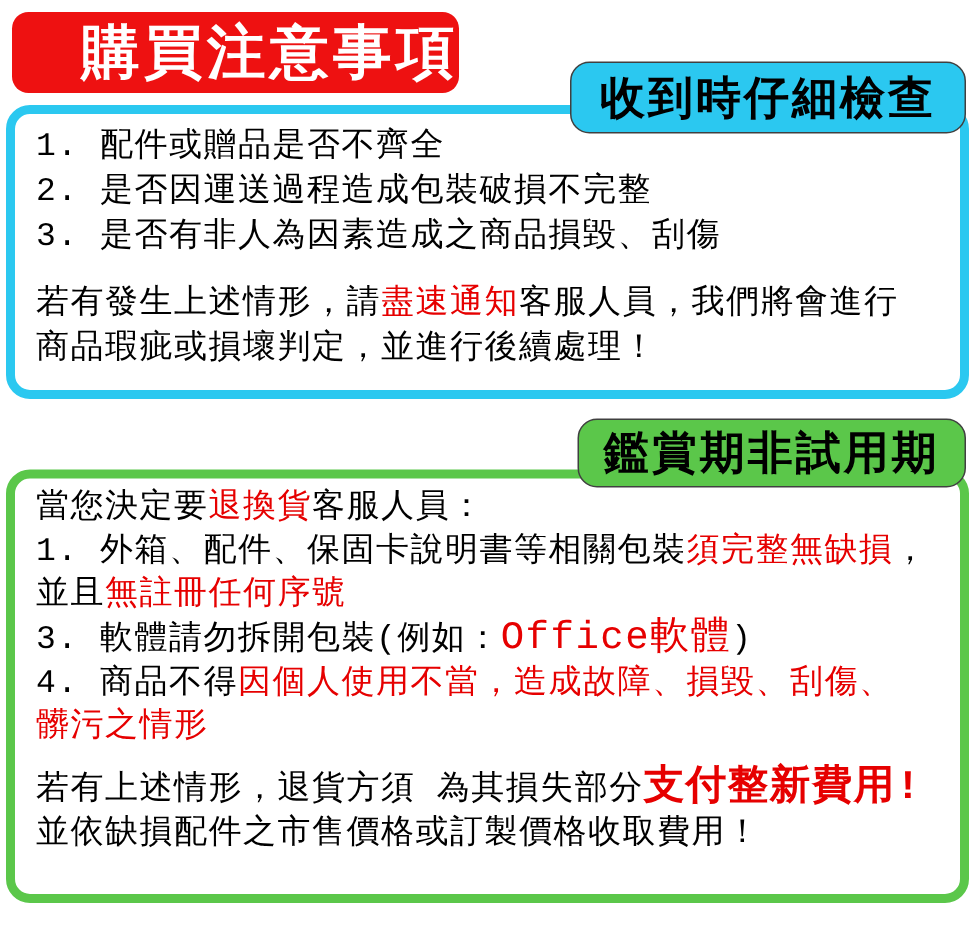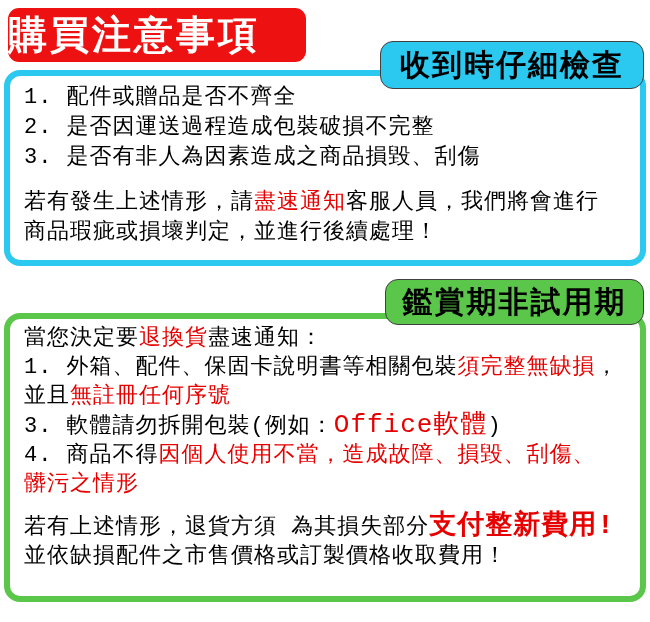--- a/index.html
+++ b/index.html
@@ -21,21 +21,21 @@
     position: absolute;
     left: 8px;
     top: 8px;
     width: 298px;
     height: 54px;
     background: var(--banner-bg, #ee1111);
     color: var(--banner-text, #ffffff);
     border-radius: 11px;
     display: flex;
     align-items: center;
-    justify-content: flex-start;
+    justify-content: flex-end;
     font-size: 39px;
     font-weight: bold;
     letter-spacing: 3px;
   }
 
   
   .notice-box {
     position: absolute;
     left: 4px;
     width: 642px;
@@ -133,21 +133,21 @@
     <div class="line"><span class="seg-black">商品瑕疵或損壞判定，並進行後續處理！</span></div>
   </div>
 </div>
 
 <div class="tab tab-green">
   <span>鑑賞期非試用期</span>
 </div>
 
 <div class="notice-box box-green">
   <div class="box-content">
-    <div class="line"><span class="seg-black">當您決定要</span><span class="seg-red">退換貨</span><span class="seg-black">盡速通知：</span></div>
+    <div class="line"><span class="seg-black">當您決定要</span><span class="seg-red">退換貨</span><span class="seg-black">客服人員：</span></div>
     <div class="line"><span class="seg-black">1. 外箱、配件、保固卡說明書等相關包裝</span><span class="seg-red">須完整無缺損</span><span class="seg-black">，</span></div>
     <div class="line"><span class="seg-black">並且</span><span class="seg-red">無註冊任何序號</span></div>
     <div class="line"><span class="seg-black">3. 軟體請勿拆開包裝(例如：</span><span class="seg-red-office">Office軟體</span><span class="seg-black">)</span></div>
     <div class="line"><span class="seg-black">4. 商品不得</span><span class="seg-red">因個人使用不當，造成故障、損毀、刮傷、</span></div>
     <div class="line"><span class="seg-red">髒污之情形</span></div>
     <div class="line note-block-2"><span class="seg-black">若有上述情形，退貨方須 為其損失部分</span><span class="seg-red-big">支付整新費用!</span></div>
     <div class="line"><span class="seg-black">並依缺損配件之市售價格或訂製價格收取費用！</span></div>
   </div>
 </div>
 

